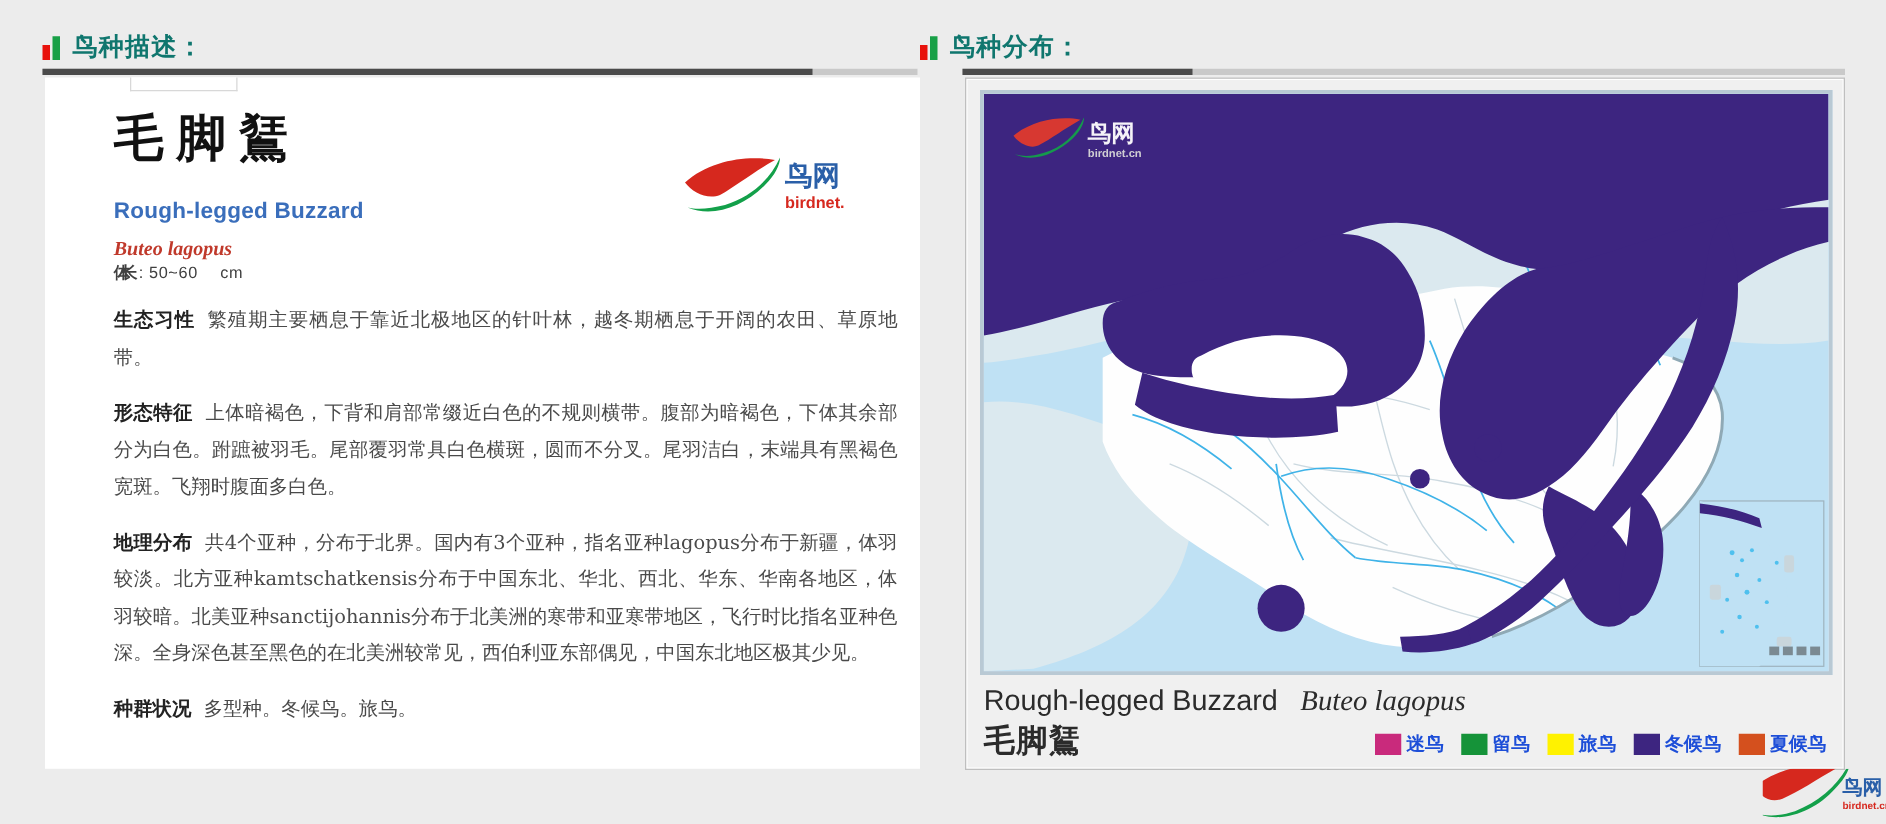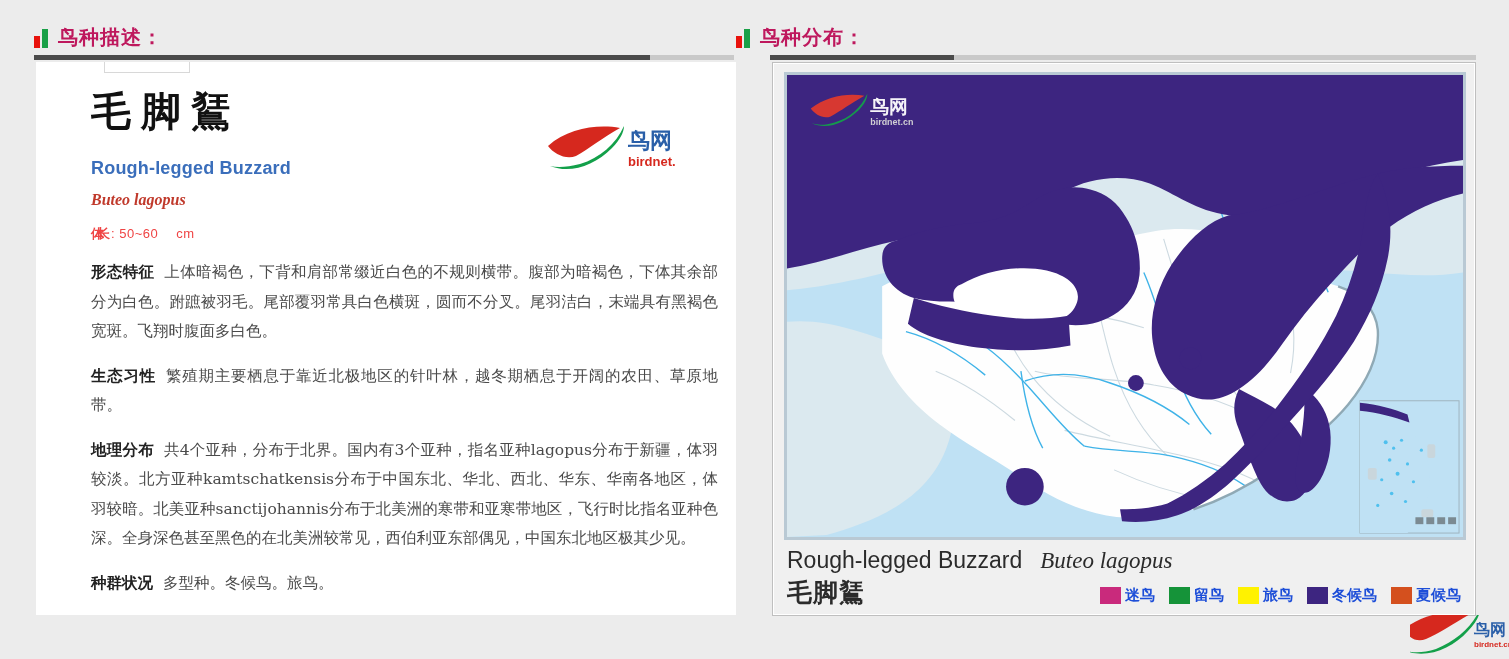--- a/index.html
+++ b/index.html
@@ -10,21 +10,21 @@
     overflow: hidden;
   }
   .page { position: relative; width: 1509px; height: 659px; }
 
   
   .sec-head { position: absolute; display: flex; align-items: center; gap: 10px; }
   .bar-icon { display: inline-flex; align-items: flex-end; height: 20px; gap: 2px; }
   .bar-icon i { display: block; width: 6px; border-radius: 0; }
   .bar-icon i.b1 { height: 12px; background: #e8120c; }
   .bar-icon i.b2 { height: 19px; background: #19a047; }
-  .sec-title { font-size: 20px; font-weight: bold; color: #be185d; letter-spacing: 1px; white-space: nowrap; }
+  .sec-title { font-size: 20px; font-weight: bold; color: #0f766e; letter-spacing: 1px; white-space: nowrap; }
 
   .rule { position: absolute; height: 5px; background: #c9c9c9; }
   .rule .fill { height: 100%; background: #4b4b4b; }
 
   
   .doc-panel {
     position: absolute; left: 36px; top: 62px; width: 700px; height: 553px;
     background: #ffffff;
   }
   .doc-tab {
@@ -33,21 +33,21 @@
   }
   .doc-inner { position: absolute; left: 55px; top: 26px; right: 18px; }
   .doc-title {
     font-size: 40px; font-weight: bold; color: #111; letter-spacing: 10px;
     font-family: "DejaVu Sans", "Liberation Sans", sans-serif;
     line-height: 1.15;
   }
   .doc-en { margin-top: 24px; font-size: 18px; color: #3a6ebb; font-weight: bold; letter-spacing: .2px; }
   .doc-sci { margin-top: 12px; font-size: 16px; color: #c0392b; font-style: italic;
              font-family: "Liberation Serif", "DejaVu Serif", serif; font-weight: bold; }
-  .doc-size { margin-top: 16px; font-size: 13px; color: #ef4444; letter-spacing: .5px; }
+  .doc-size { margin-top: 0; font-size: 13px; color: #404040; letter-spacing: .5px; }
   .doc-size .lbl { font-weight: bold; letter-spacing: -7px; margin-right: 8px; }
   .doc-size .cm { margin-left: 18px; }
 
   .para { margin-top: 14px; font-size: 15.5px; line-height: 29.5px; color: #4a4a4a;
           font-family: "DejaVu Serif", "Liberation Serif", serif; text-align: justify; }
   .para b { color: #222; font-weight: bold; margin-right: 10px; }
 
   
   .logo { position: absolute; }
   .logo .swoosh { display: block; }
@@ -99,24 +99,24 @@
 
     <div class="doc-inner">
       <div class="doc-title">毛脚鵟</div>
       <div class="doc-en">Rough-legged Buzzard</div>
       <div class="doc-sci">Buteo lagopus</div>
       <div class="doc-size">
         <span class="lbl">体长</span><span>: 50~60</span><span class="cm">cm</span>
       </div>
 
       <div class="para">
+        <b>生态习性</b><span>繁殖期主要栖息于靠近北极地区的针叶林，越冬期栖息于开阔的农田、草原地带。</span>
+      </div>
+      <div class="para">
         <b>形态特征</b><span>上体暗褐色，下背和肩部常缀近白色的不规则横带。腹部为暗褐色，下体其余部分为白色。跗蹠被羽毛。尾部覆羽常具白色横斑，圆而不分叉。尾羽洁白，末端具有黑褐色宽斑。飞翔时腹面多白色。</span>
-      </div>
-      <div class="para">
-        <b>生态习性</b><span>繁殖期主要栖息于靠近北极地区的针叶林，越冬期栖息于开阔的农田、草原地带。</span>
       </div>
       <div class="para">
         <b>地理分布</b><span>共4个亚种，分布于北界。国内有3个亚种，指名亚种lagopus分布于新疆，体羽较淡。北方亚种kamtschatkensis分布于中国东北、华北、西北、华东、华南各地区，体羽较暗。北美亚种sanctijohannis分布于北美洲的寒带和亚寒带地区，飞行时比指名亚种色深。全身深色甚至黑色的在北美洲较常见，西伯利亚东部偶见，中国东北地区极其少见。</span>
       </div>
       <div class="para">
         <b>种群状况</b><span>多型种。冬候鸟。旅鸟。</span>
       </div>
     </div>
 
     <div class="logo" style="left:510px; top:60px; width:130px; height:58px;">

